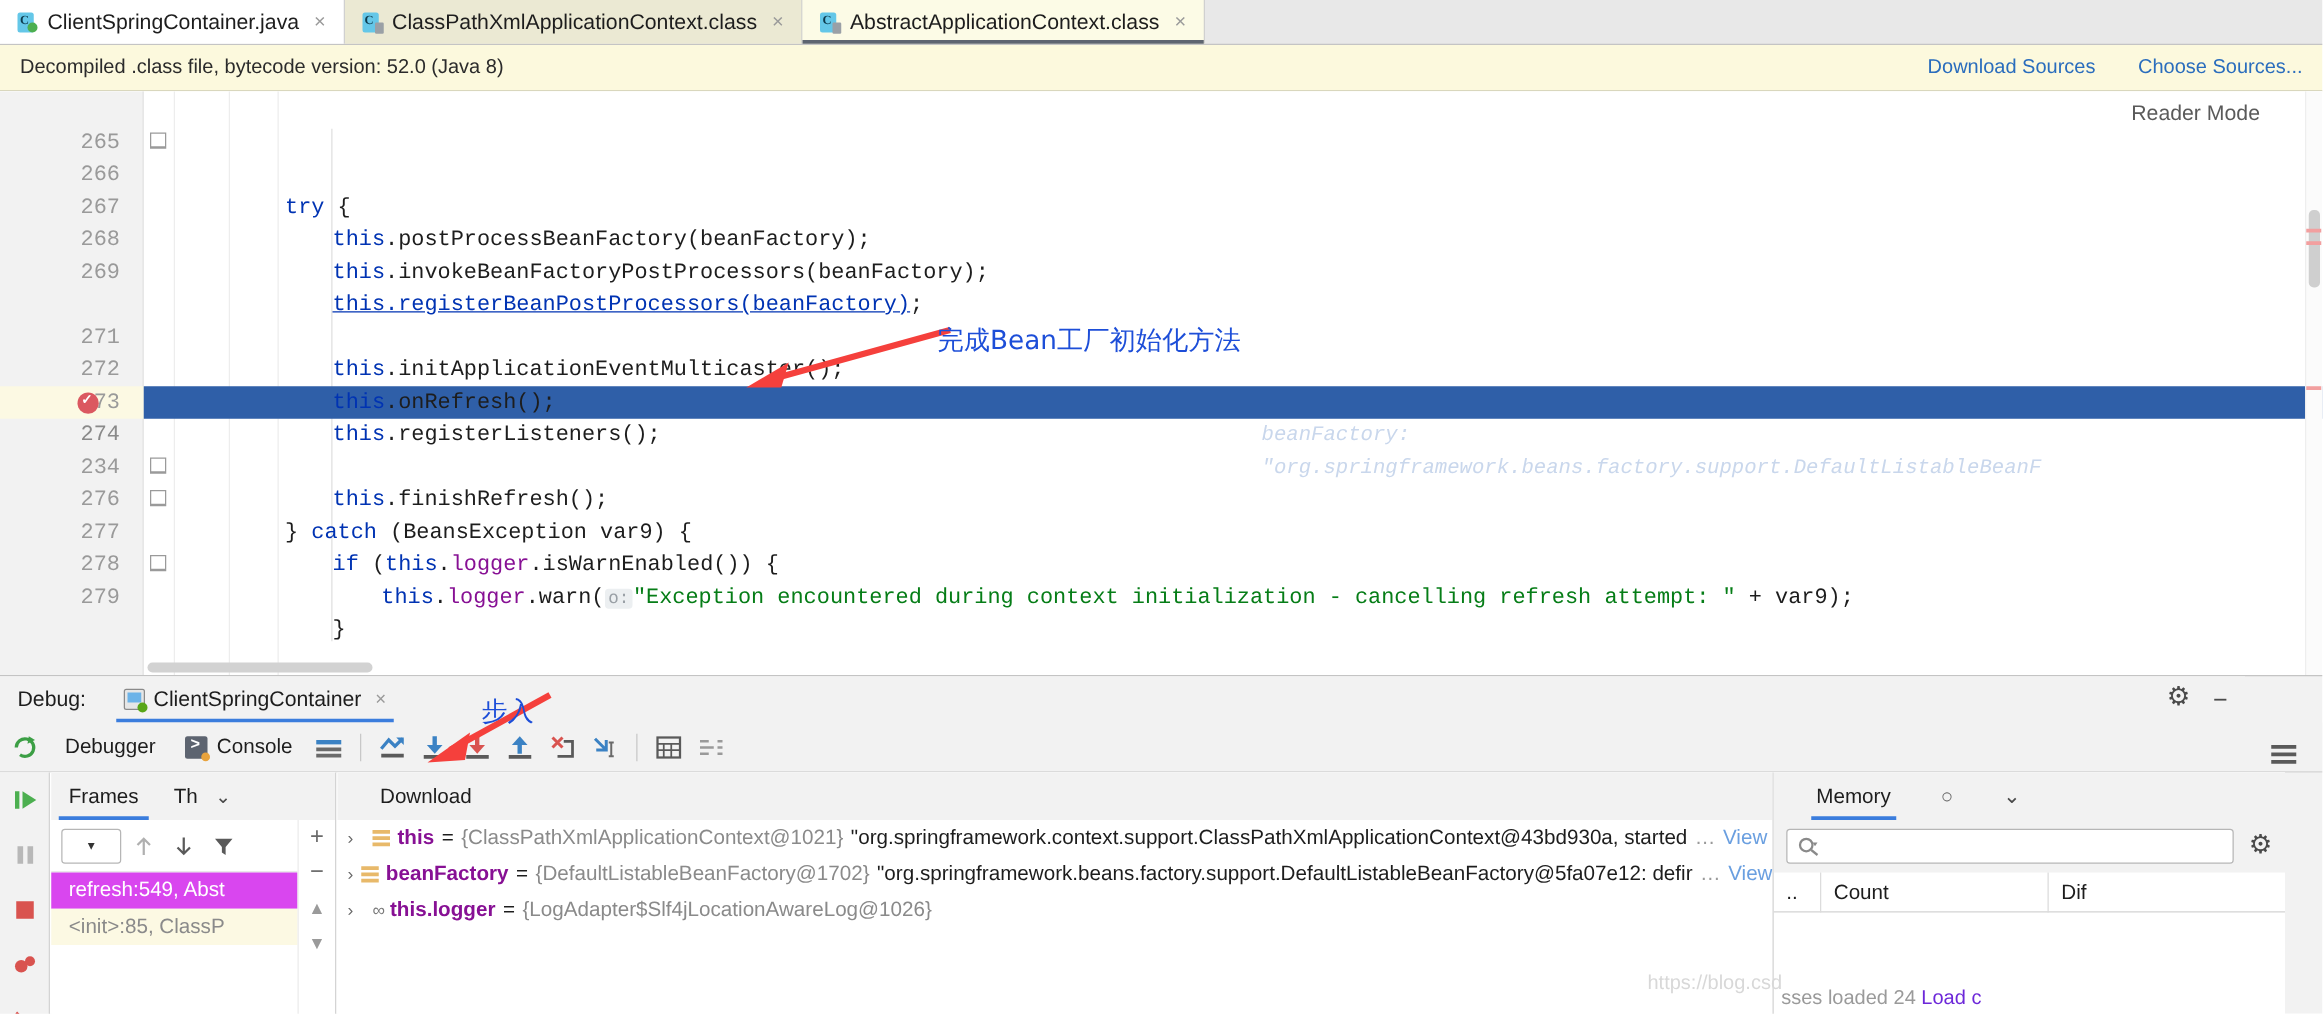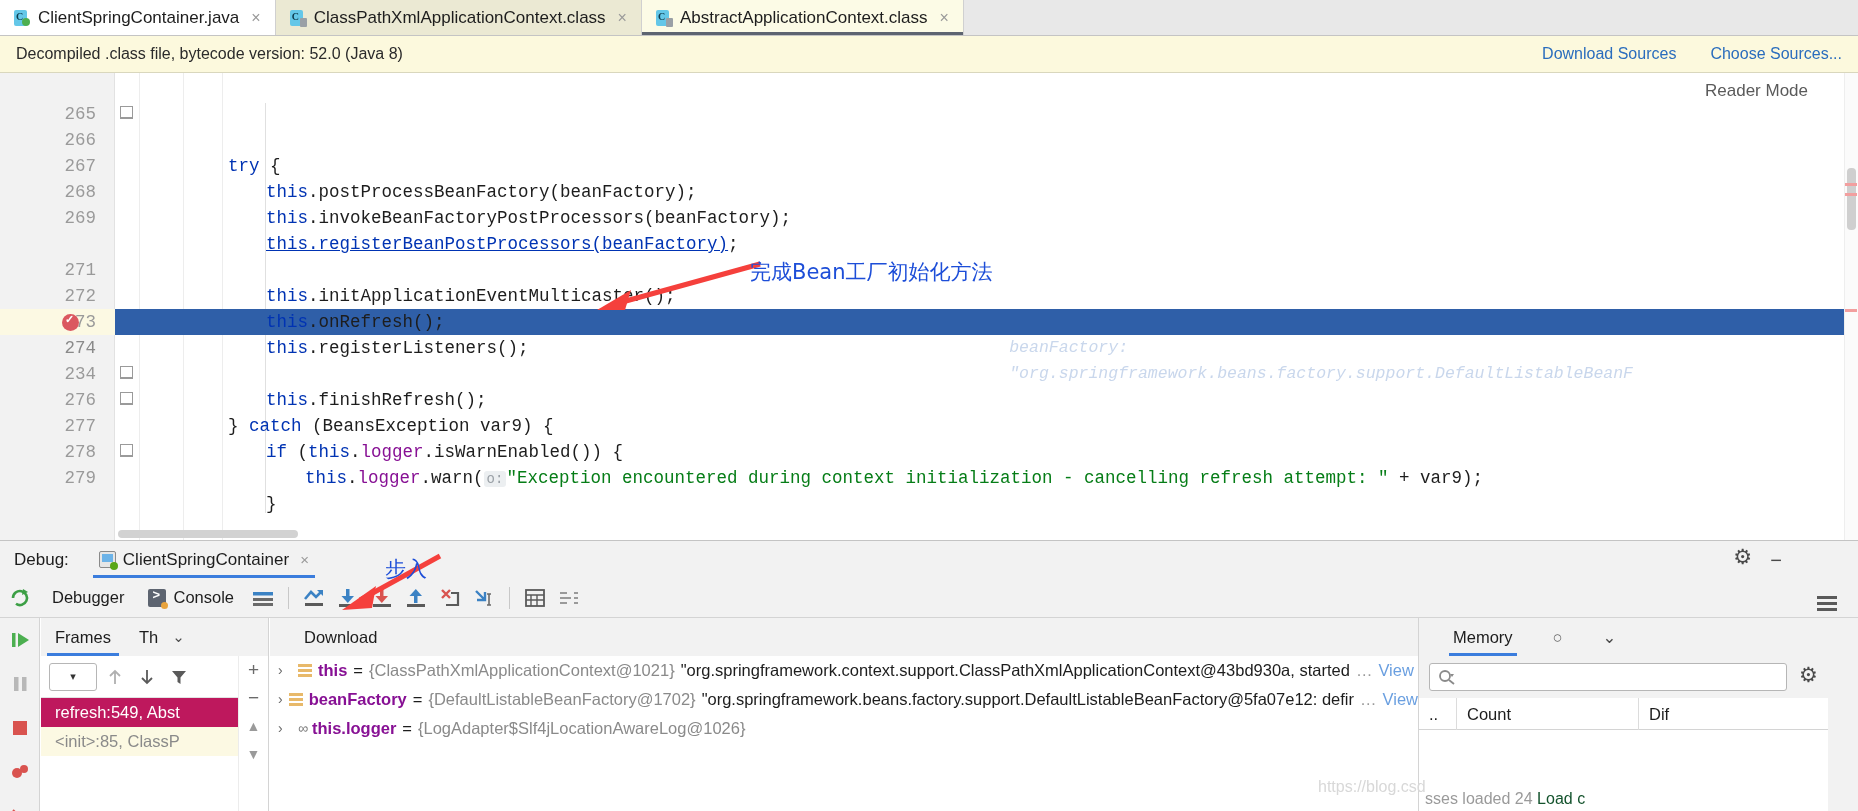--- a/index.html
+++ b/index.html
@@ -299,21 +299,21 @@
     width: 48px; height: 28px; border: 1px solid #b6b6b6; border-radius: 3px;
     background: #fff; display: flex; align-items: center; justify-content: center;
     font-size: 11px; color: #333;
   }
   .ft-icon { width: 28px; height: 28px; display: flex; align-items: center; justify-content: center; }
 
   .frame-item {
     height: 29px; line-height: 29px; font-size: 16.5px; padding-left: 14px;
     white-space: nowrap; overflow: hidden; color: #1d1d1d;
   }
-  .frame-item.selected { background: #be185d; color: #ffffff; }
+  .frame-item.selected { background: #d946ef; color: #ffffff; }
   .frame-item.muted { background: #fcf9e3; color: #8a8a8a; }
 
   .frames-side {
     position: absolute; right: 0; top: 38px; width: 30px; bottom: 0;
     background: #ffffff; border-left: 1px solid #ececec;
     display: flex; flex-direction: column; align-items: center; padding-top: 6px; gap: 12px;
   }
   .side-btn { font-size: 19px; color: #6a6a6a; line-height: 16px; }
 
   .vars-col {
@@ -370,21 +370,21 @@
   }
   .mem-head {
     height: 32px; display: flex; align-items: center;
     border-bottom: 1px solid #d4d4d4; font-size: 16.5px; color: #1d1d1d;
   }
   .mh-cell { padding: 0 10px; border-right: 1px solid #dcdcdc; height: 32px; line-height: 32px; }
   .mem-status {
     position: absolute; left: 0; bottom: 4px; width: 410px;
     font-size: 16px; color: #9a9a9a; padding-left: 6px; white-space: nowrap;
   }
-  .mem-status .loadbtn { color: #14532d; }
+  .mem-status .loadbtn { color: #6d28d9; }
 
   .watermark {
     position: absolute; left: 1318px; top: 778px;
     font-size: 16px; color: #d8d8d8; white-space: nowrap;
   }
 </style>
 </head>
 <body>
 
 <div class="app">

